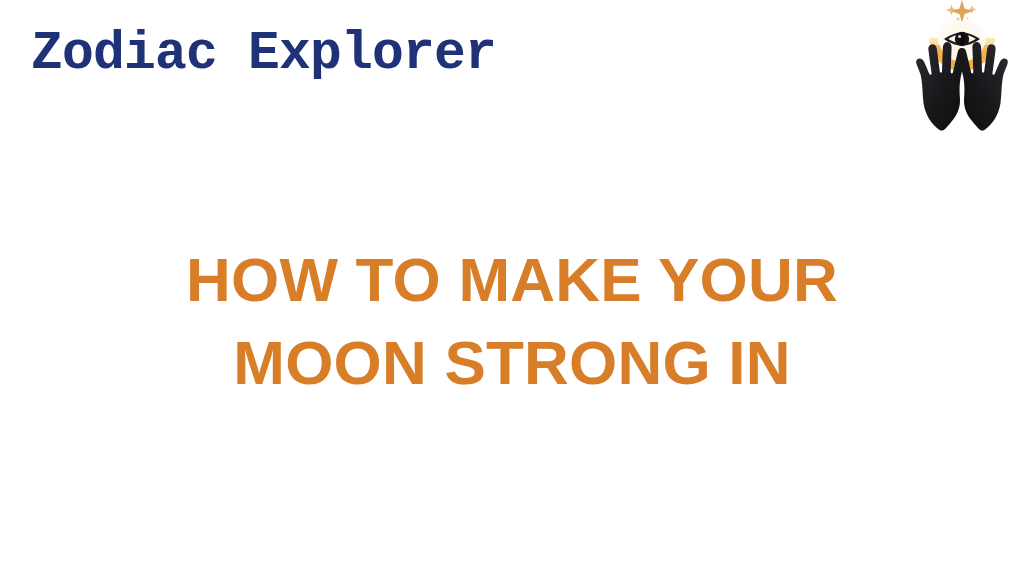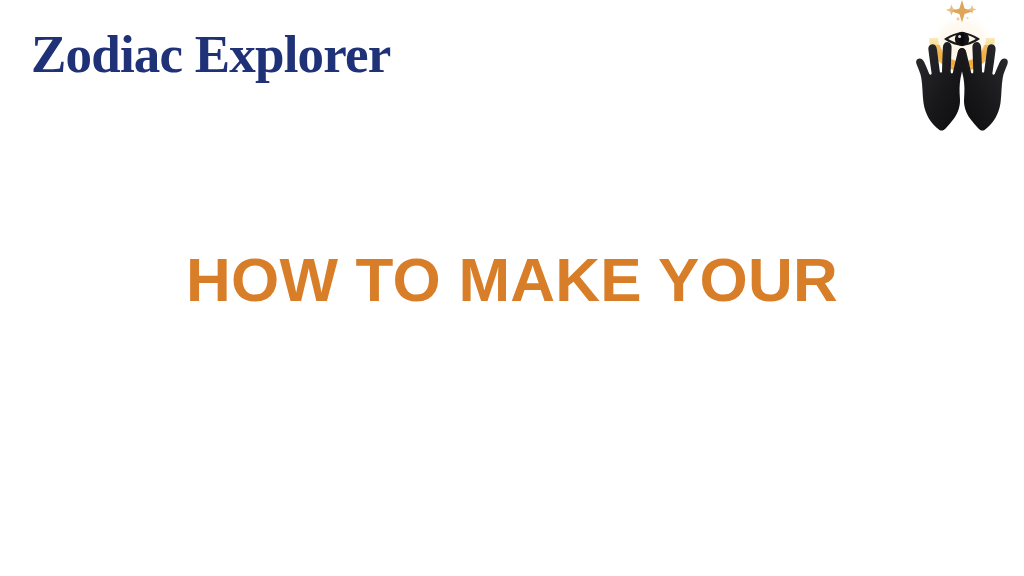--- a/index.html
+++ b/index.html
@@ -21,21 +21,21 @@
     height: 576px;
     background: #ffffff;
     overflow: hidden;
   }
 
   
   #brand-wordmark {
     position: absolute;
     left: 31px;
     top: 28px;
-    font-family: Liberation Serif, serif;
+    font-family: Liberation Mono, monospace;
     font-weight: 700;
     font-size: 53px;
     line-height: 1.0;
     letter-spacing: -0.8px;
     color: #1f3278;
     white-space: nowrap;
     user-select: none;
   }
 
   
@@ -195,15 +195,16 @@
                  C61.3 86.7 61.4 93.4 61.9 100
                  C62.5 107.8 60.3 114.6 55.8 120.8
                  C53.3 124.2 50.4 127.2 47.6 130.4
                  C46 132.2 43.6 133.4 41.5 132 Z"></path>
       </g>
     </svg>
   </div>
 
   <h1 id="headline">
     <span class="hl-line">HOW TO MAKE YOUR</span>
+    <span class="hl-line">MOON STRONG IN</span>
   </h1>
 
 </div>
 
 </body></html>

